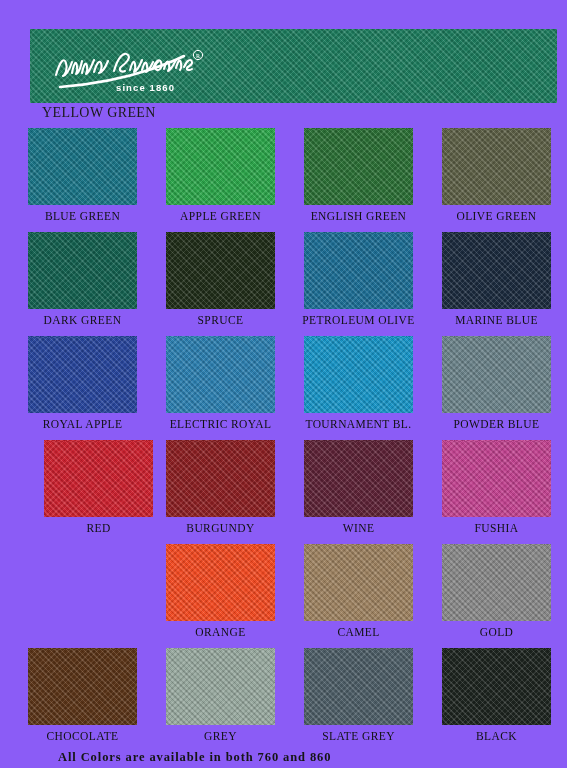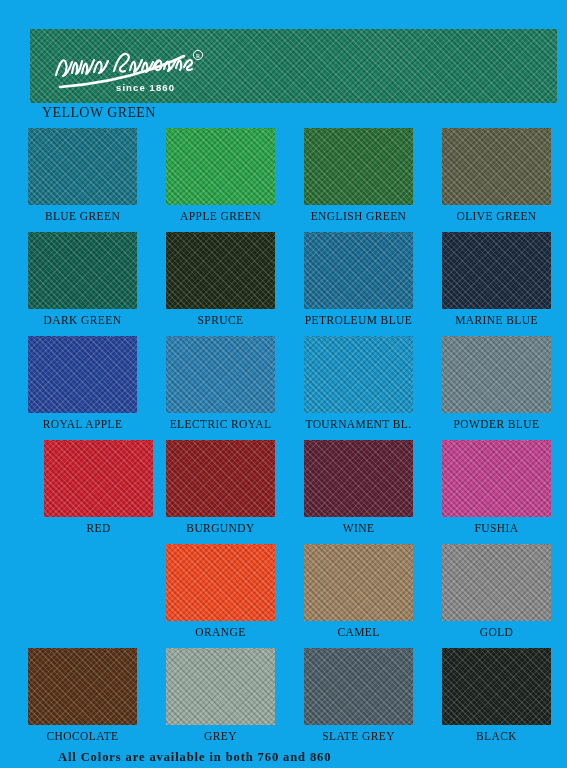--- a/index.html
+++ b/index.html
@@ -209,21 +209,21 @@
     font-size: 12.5px;
     font-weight: bold;
     letter-spacing: 0.9px;
     color: #151515;
     font-family: "Liberation Serif", "DejaVu Serif", serif;
   }
 </style>
 </head>
 <body>
 
-<div id="chart-root" style="background: #0ea5e9;">
+<div id="chart-root" style="background: #8b5cf6;">
 
   <div id="banner-wrap" class="swatch-wrap">
     <div id="banner-swatch" class="swatch" style="background-color: rgb(29, 122, 92);">
       <div class="zig zig-top" style="background-color: rgb(29, 122, 92);"></div>
       <div class="zig zig-bot" style="background-color: rgb(29, 122, 92);"></div>
       <div class="zig-v zig-left" style="background-color: rgb(29, 122, 92);"></div>
       <div class="zig-v zig-right" style="background-color: rgb(29, 122, 92);"></div>
     </div>
 
     <div id="logo-block">
@@ -328,21 +328,21 @@
         </div>
         <div class="cell" style="left: 304px;">
           <div class="swatch-wrap">
             <div class="swatch" style="background-color: rgb(29, 109, 147);">
               <div class="zig zig-top" style="background-color: rgb(29, 109, 147);"></div>
               <div class="zig zig-bot" style="background-color: rgb(29, 109, 147);"></div>
               <div class="zig-v zig-left" style="background-color: rgb(29, 109, 147);"></div>
               <div class="zig-v zig-right" style="background-color: rgb(29, 109, 147);"></div>
             </div>
           </div>
-          <div class="cell-label">PETROLEUM BLUE</div>
+          <div class="cell-label">PETROLEUM OLIVE</div>
         </div>
         <div class="cell" style="left: 442px;">
           <div class="swatch-wrap">
             <div class="swatch" style="background-color: rgb(27, 42, 61);">
               <div class="zig zig-top" style="background-color: rgb(27, 42, 61);"></div>
               <div class="zig zig-bot" style="background-color: rgb(27, 42, 61);"></div>
               <div class="zig-v zig-left" style="background-color: rgb(27, 42, 61);"></div>
               <div class="zig-v zig-right" style="background-color: rgb(27, 42, 61);"></div>
             </div>
           </div>

